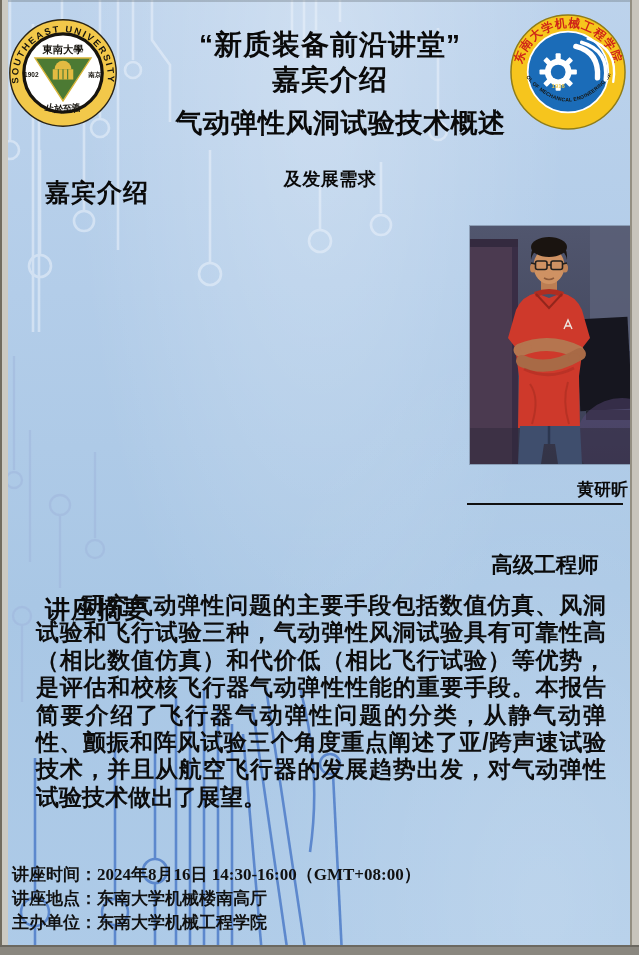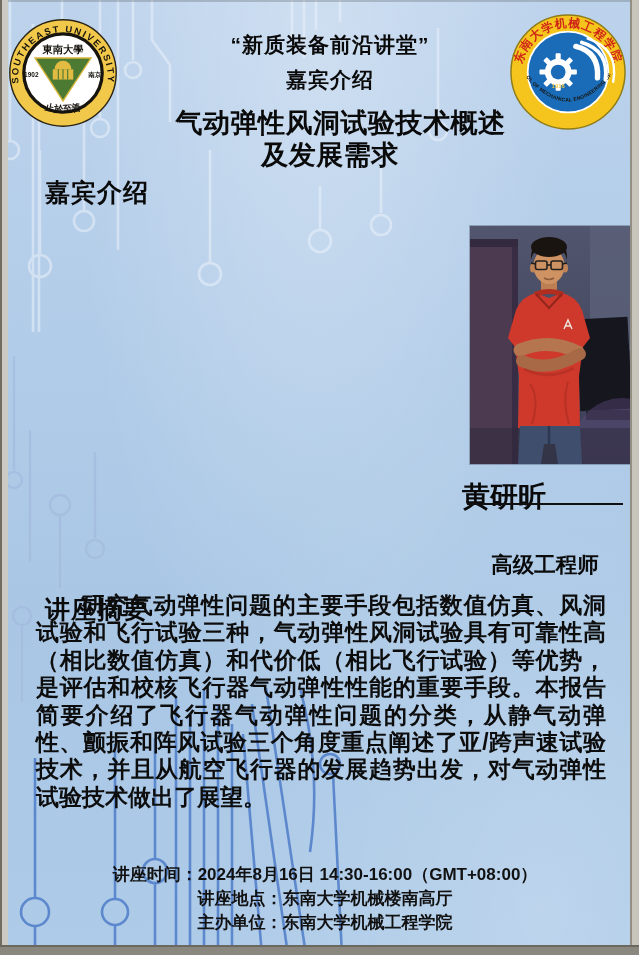--- a/index.html
+++ b/index.html
@@ -18,44 +18,44 @@
   .edge-left-light{position:absolute;left:2px;top:0;width:6px;height:955px;background:#cccac2;}
   .edge-right-dark{position:absolute;left:630px;top:0;width:2px;height:955px;background:#938f82;}
   .edge-right-light{position:absolute;left:632px;top:0;width:7px;height:955px;background:#c7c4bc;}
   .edge-bottom-dark{position:absolute;left:0;top:945px;width:639px;height:2px;background:#6b6860;}
   .edge-bottom{position:absolute;left:0;top:947px;width:639px;height:8px;background:#8a877f;}
 
   
   .logo-seu{position:absolute;left:7px;top:17px;width:112px;height:112px;}
   .logo-mech{position:absolute;left:509px;top:13px;width:118px;height:118px;}
   .title-block{position:absolute;left:117px;top:27px;width:426px;text-align:center;color:#0a0a0a;}
-  .title-main{font-size:21px;font-weight:800;line-height:35px;letter-spacing:1px;}
+  .title-main{font-size:28px;font-weight:800;line-height:35px;letter-spacing:1px;}
   .title-sub{font-size:27px;font-weight:800;line-height:33px;margin-top:10px;letter-spacing:.5px;padding-left:21px;}
-  .title-sub2{font-size:27px;font-weight:800;line-height:30px;letter-spacing:.5px;}
+  .title-sub2{font-size:18px;font-weight:800;line-height:30px;letter-spacing:.5px;margin-top:24px;}
 
   
   .sec-heading{position:absolute;left:45px;font-size:25px;font-weight:800;color:#0a0a0a;letter-spacing:1px;}
   .h-guest{top:176px;}
   .h-abstract{top:557px;margin-top:36px;}
   .bio-text{position:absolute;left:44px;top:221px;width:414px;font-size:23px;line-height:27.6px;
     font-weight:600;color:#0d0d0d;text-align:justify;text-indent:2em;}
   .abstract-text{position:absolute;left:36px;top:592px;width:570px;font-size:23px;line-height:27.4px;
     font-weight:600;color:#0d0d0d;text-align:justify;text-indent:2em;}
 
   
   .photo{position:absolute;left:470px;top:226px;width:160px;height:238px;box-shadow:0 0 0 1px rgba(60,70,90,.35);}
-  .speaker-name{position:absolute;left:462px;top:478px;width:166px;text-align:left;
-    font-size:28px;font-weight:800;color:#0a0a0a;}
+  .speaker-name{position:absolute;left:462px;top:478px;width:166px;text-align:right;
+    font-size:17px;font-weight:800;color:#0a0a0a;}
   .name-line{position:absolute;left:467px;top:503px;width:156px;height:0;border-top:2.5px solid #101010;}
   .speaker-title{position:absolute;left:462px;top:510px;width:166px;text-align:center;
     font-size:21.5px;font-weight:800;color:#0a0a0a;margin-top:40px;}
 
   
-  .footer{position:absolute;left:12px;top:863px;width:626px;text-align:center;
-    font-family:Liberation Sans, sans-serif;font-weight:600;color:#111;}
+  .footer{position:absolute;left:12px;top:863px;width:626px;
+    font-family:Liberation Serif, serif;font-weight:600;color:#111;}
   .footer div{font-size:17px;line-height:24px;}
 </style>
 </head>
 <body>
 
 <div class="poster">
 
   <svg class="layer" width="639" height="955" viewBox="0 0 639 955" aria-hidden="true">
     <g stroke="#ebf2fb" stroke-width="2.6" fill="none" opacity="0.55">
       <path d="M33,24 V332"></path>

